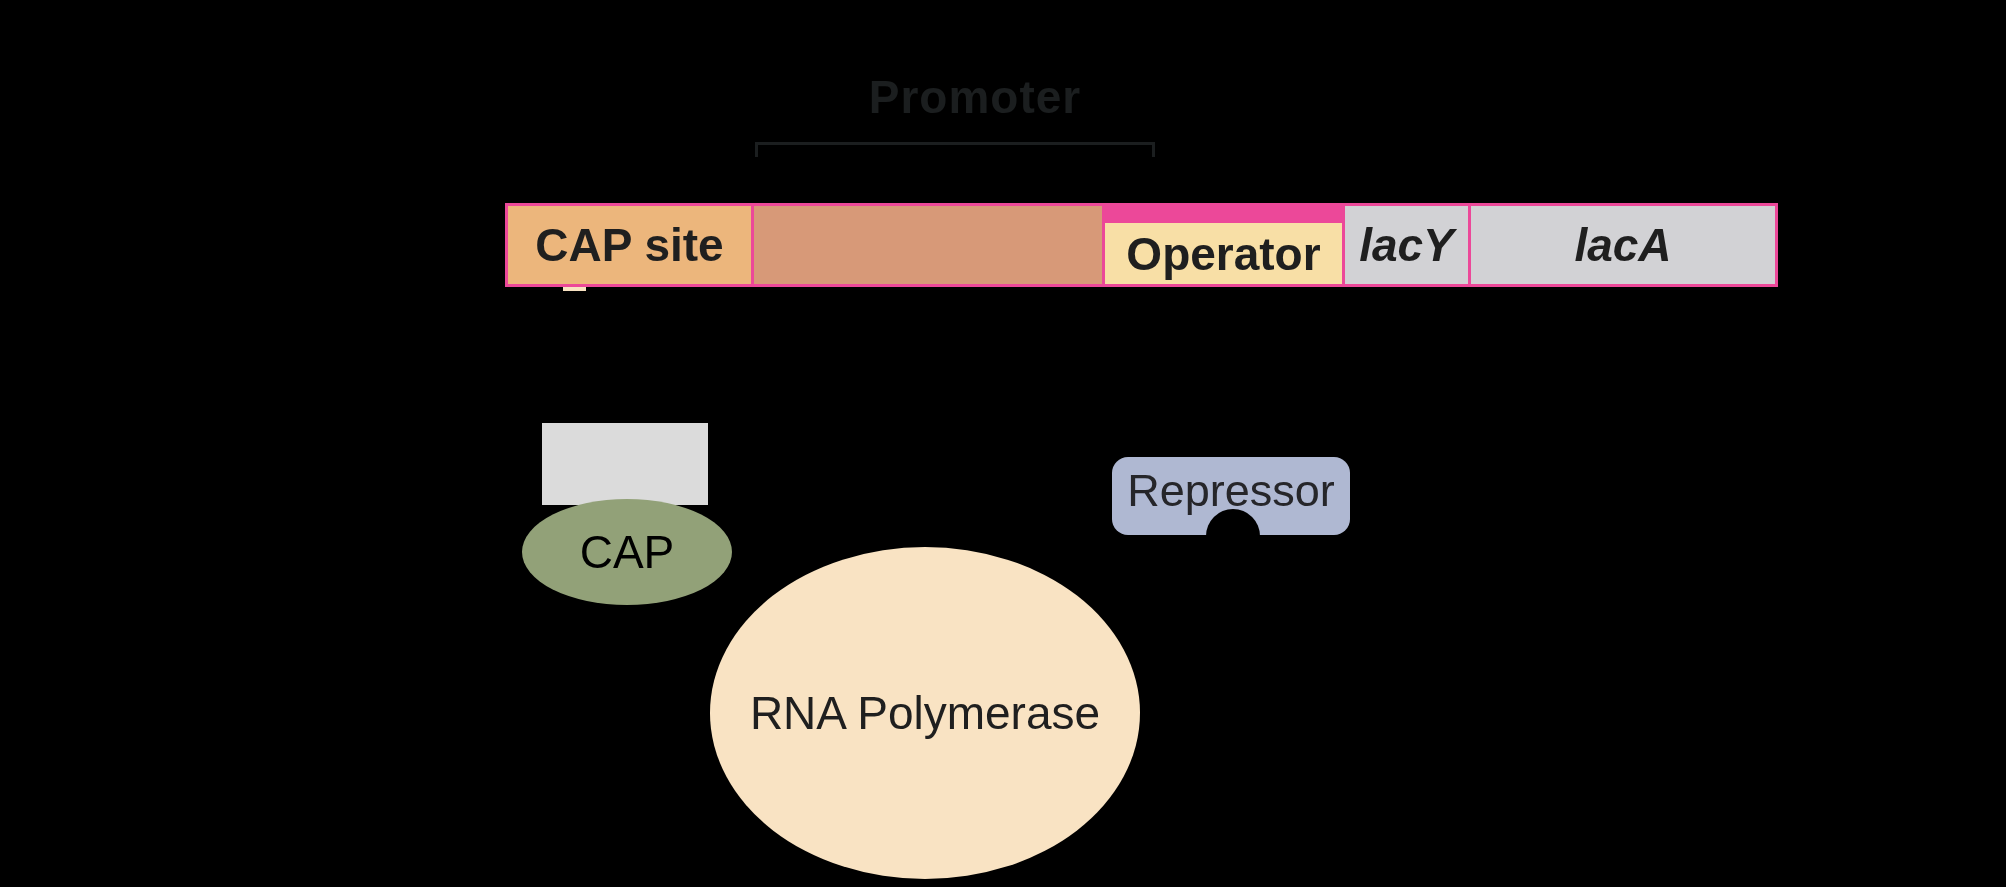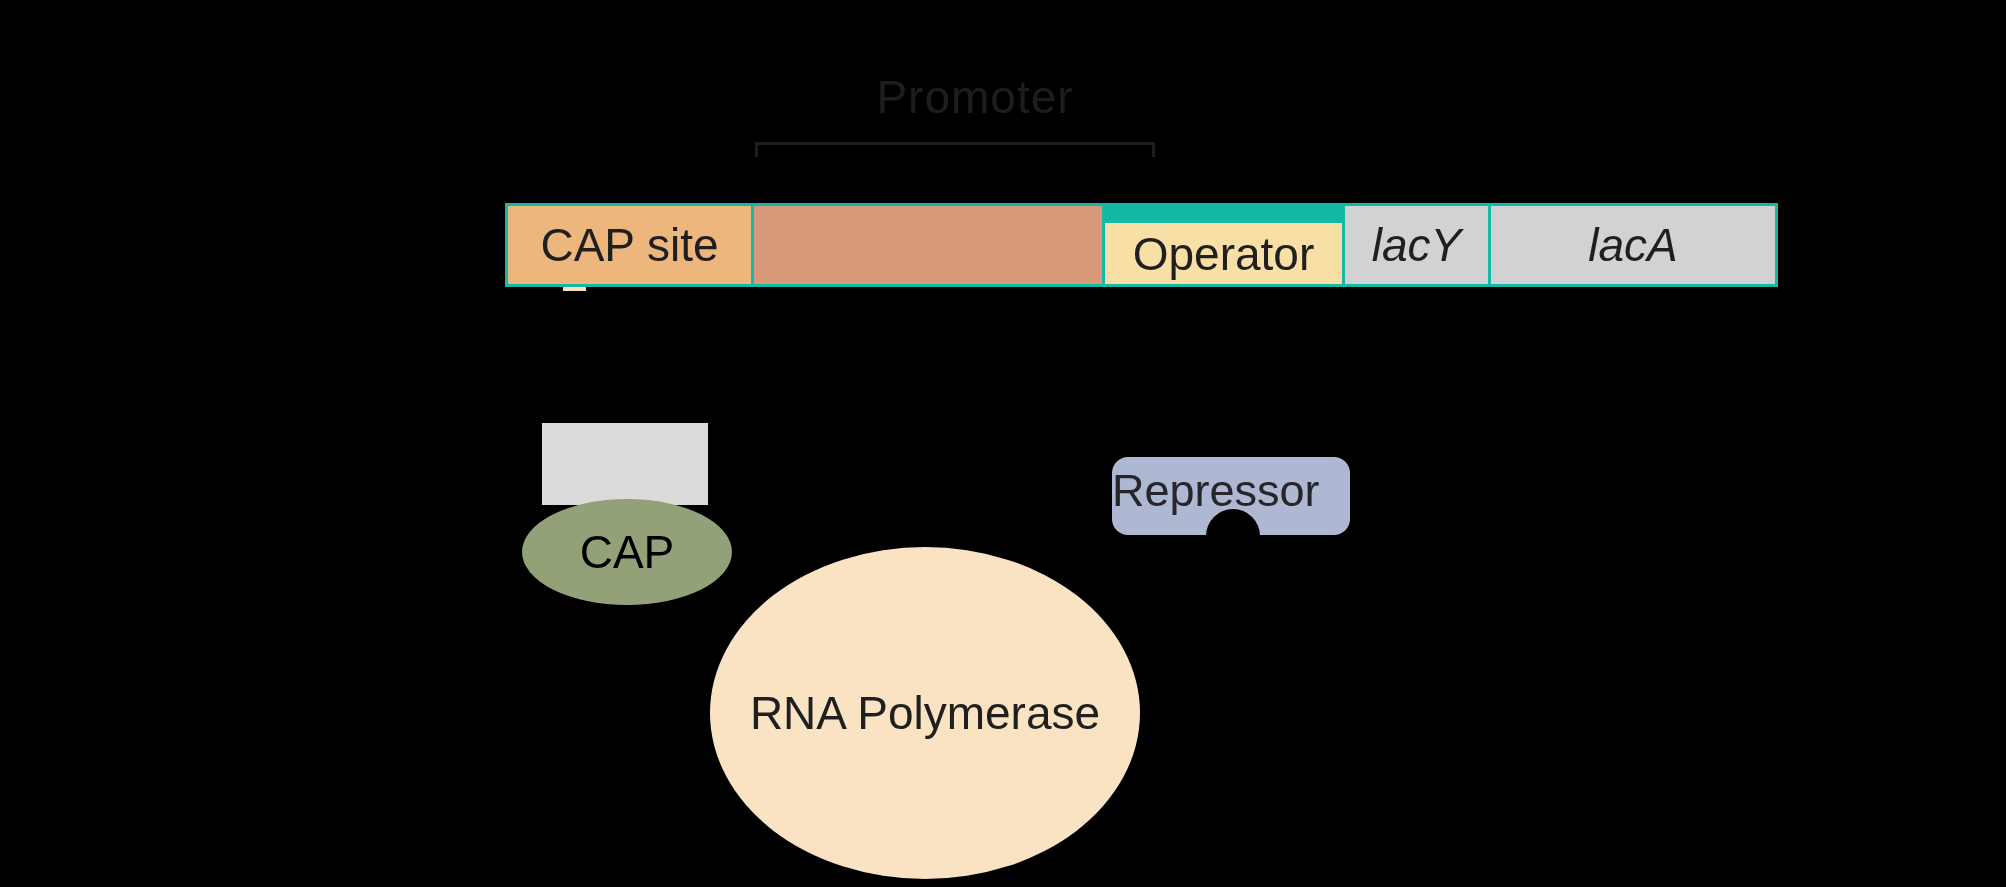--- a/index.html
+++ b/index.html
@@ -7,44 +7,44 @@
     position:relative;
     width:2006px;height:887px;
     background:#000;
     font-family:"Liberation Sans", sans-serif;
     overflow:hidden;
   }
   
   .promoter-label{
     position:absolute;left:775px;top:72px;width:400px;
     text-align:center;font-size:46px;line-height:1.1;
-    color:#1b1e1f;letter-spacing:1px;
+    color:#1b1e1f;letter-spacing:1px;font-weight:bold;
   }
   .promoter-bracket{
     position:absolute;left:755px;top:142px;width:400px;height:15px;
     border-top:3px solid #1b1e1f;
     border-left:3px solid #1b1e1f;
     border-right:3px solid #1b1e1f;
     box-sizing:border-box;
   }
   
   .dna-bar{
     position:absolute;left:505px;top:203px;width:1273px;height:84px;
-    background:#14b8a6;
-    display:flex;gap:3px;padding:3px;box-sizing:border-box;
+    background:#ec4899;
+    display:flex;gap:3px;padding:3px;box-sizing:border-box;font-weight:bold;
   }
   .seg{
     display:flex;align-items:center;justify-content:center;
     font-size:46px;color:#1f1f1f;white-space:nowrap;
   }
   .seg--cap-site{width:243px;}
   .seg--promoter{width:348px;}
   .seg--operator{width:237px;}
   .seg--lacZ{width:145px;}
-  .seg--lacY{width:143px;}
+  .seg--lacY{width:123px;}
   .seg--lacA{flex:1;}
   .seg.italic{font-style:italic;}
   
   .cap-dash{
     position:absolute;left:563px;top:287px;width:23px;height:4px;
     background:#f8e2c2;
   }
   
   .cap-subunit{
     position:absolute;left:542px;top:423px;width:166px;height:82px;
@@ -60,21 +60,21 @@
   .rnap-ellipse{
     position:absolute;left:710px;top:547px;width:430px;height:332px;
     border-radius:50%;
     display:flex;align-items:center;justify-content:center;
     font-size:46px;color:#1f1f1f;white-space:nowrap;
   }
   
   .repressor{
     position:absolute;left:1112px;top:457px;width:238px;height:78px;
     border-radius:16px;
-    display:flex;align-items:center;
+    display:flex;align-items:center;justify-content:center;
     padding-bottom:10px;box-sizing:border-box;
     font-size:45px;color:#26262a;
   }
   .repressor-notch{
     position:absolute;left:1206px;top:509px;width:54px;height:54px;
     border-radius:50%;background:#000;
   }
 </style>
 </head>
 <body>

